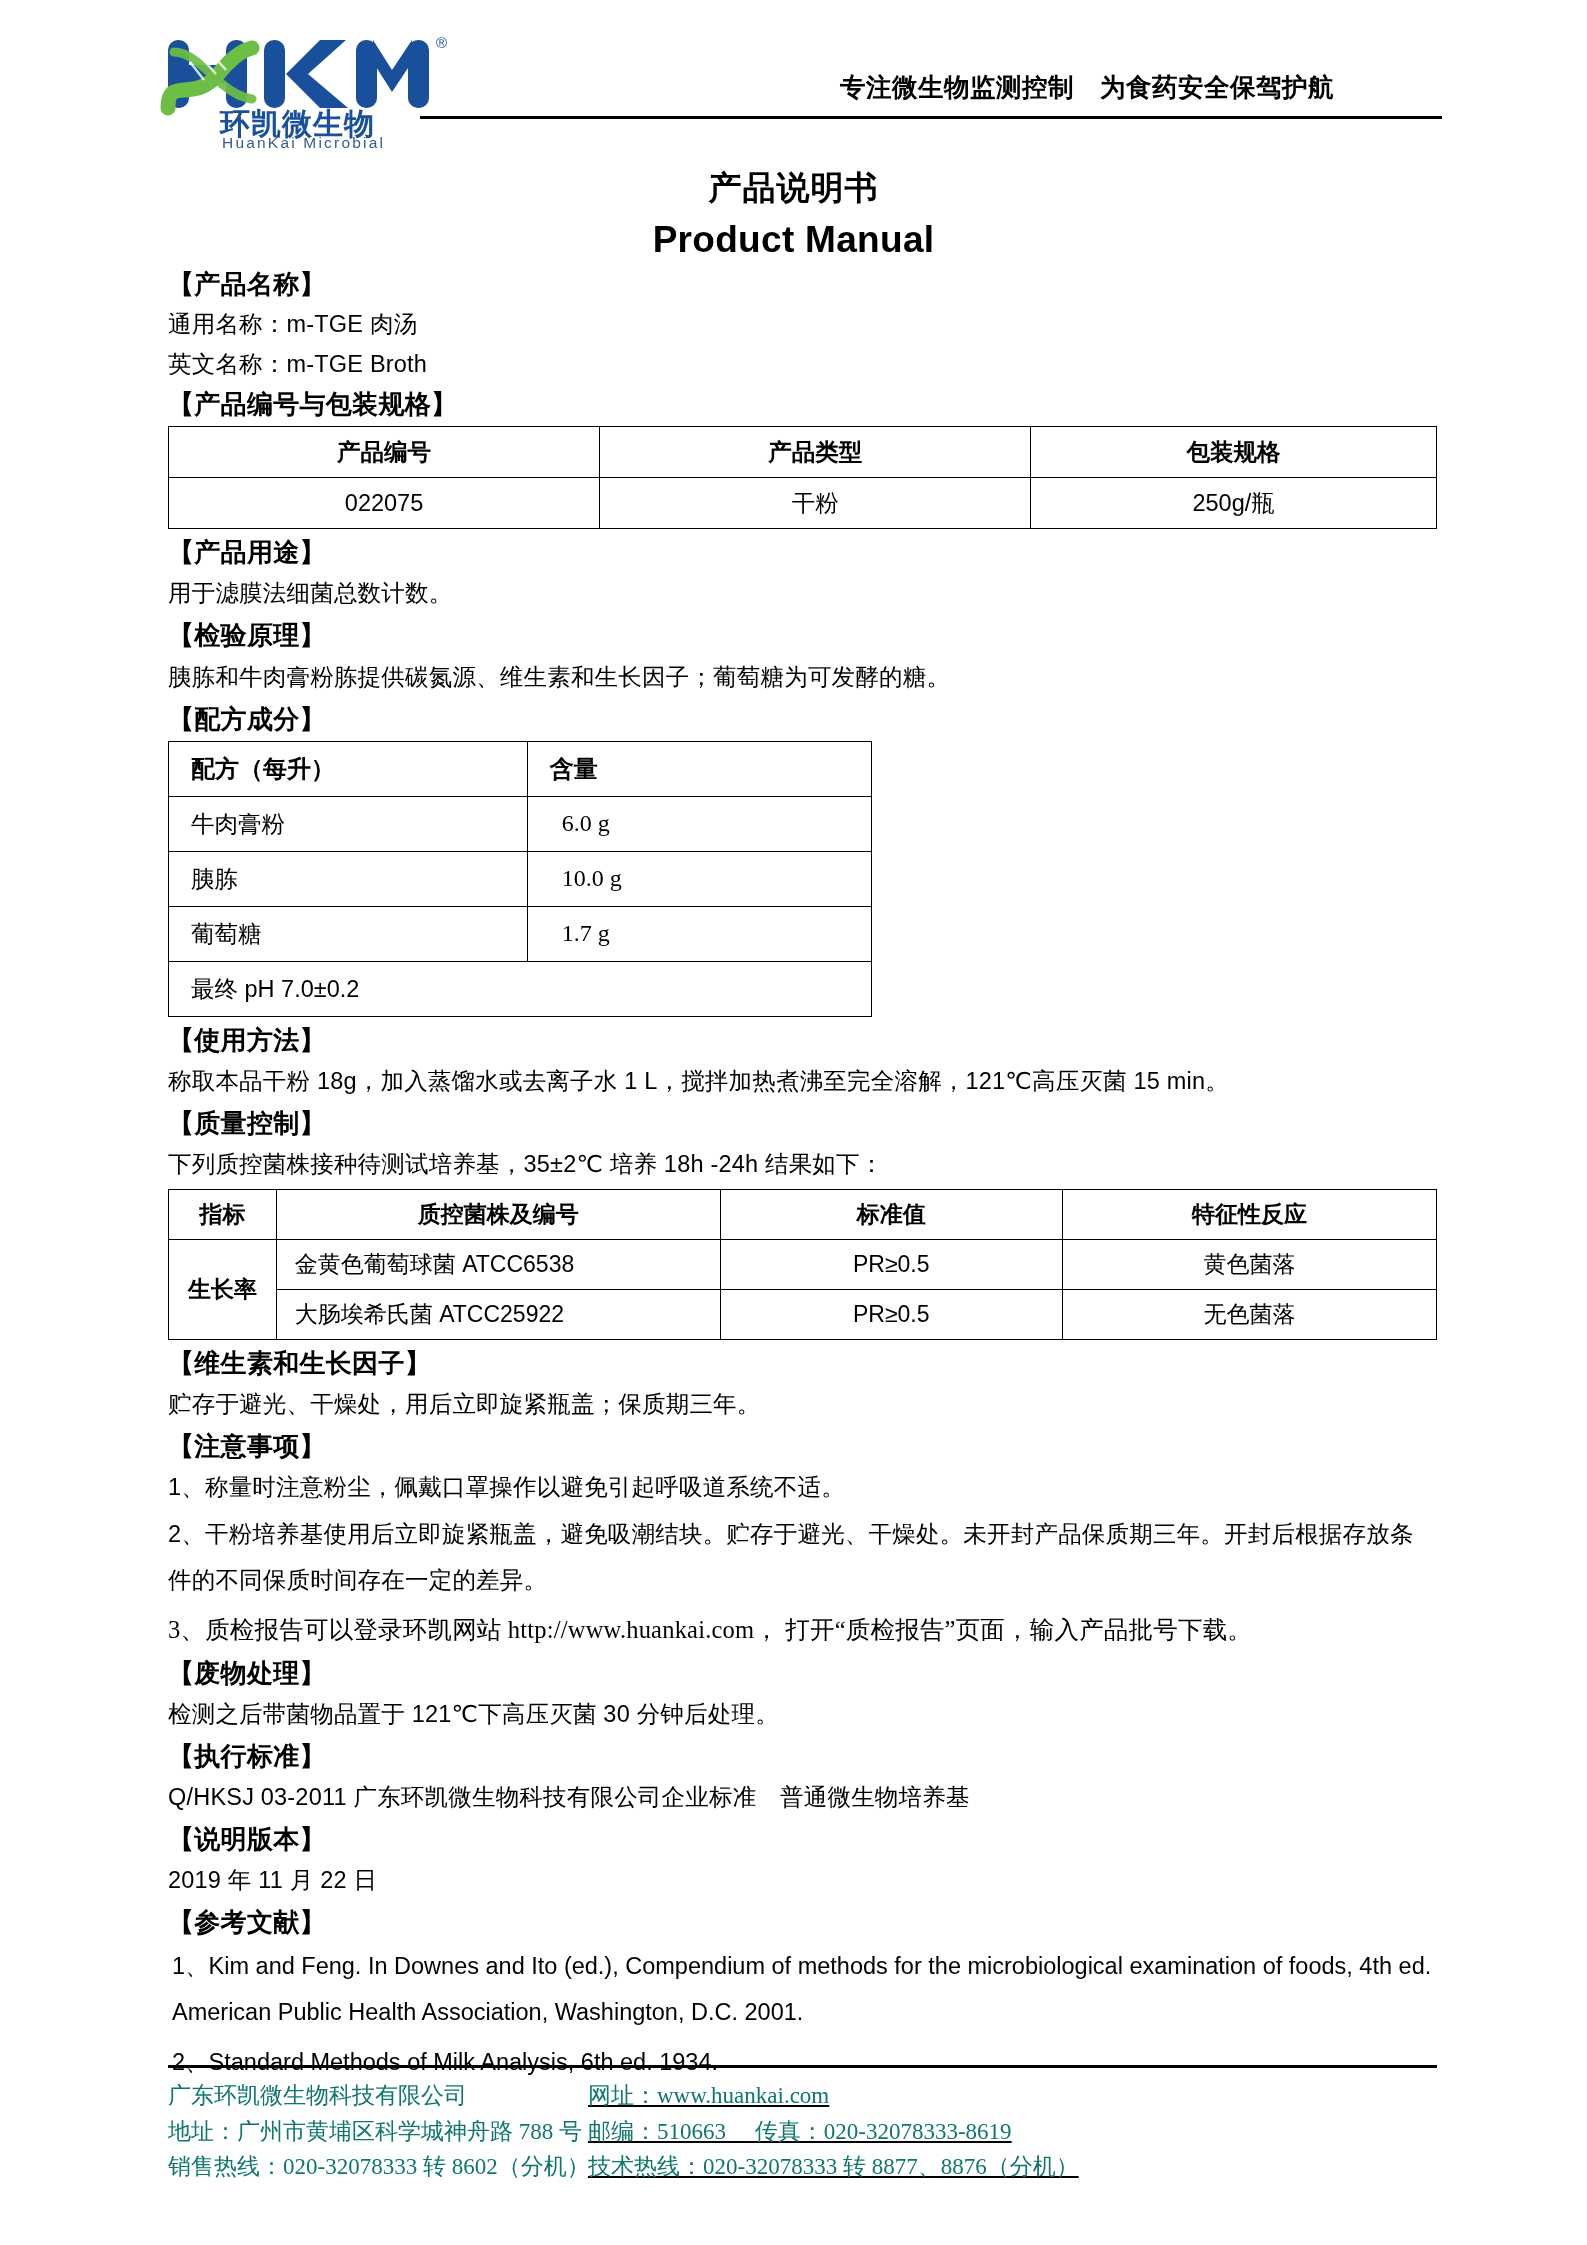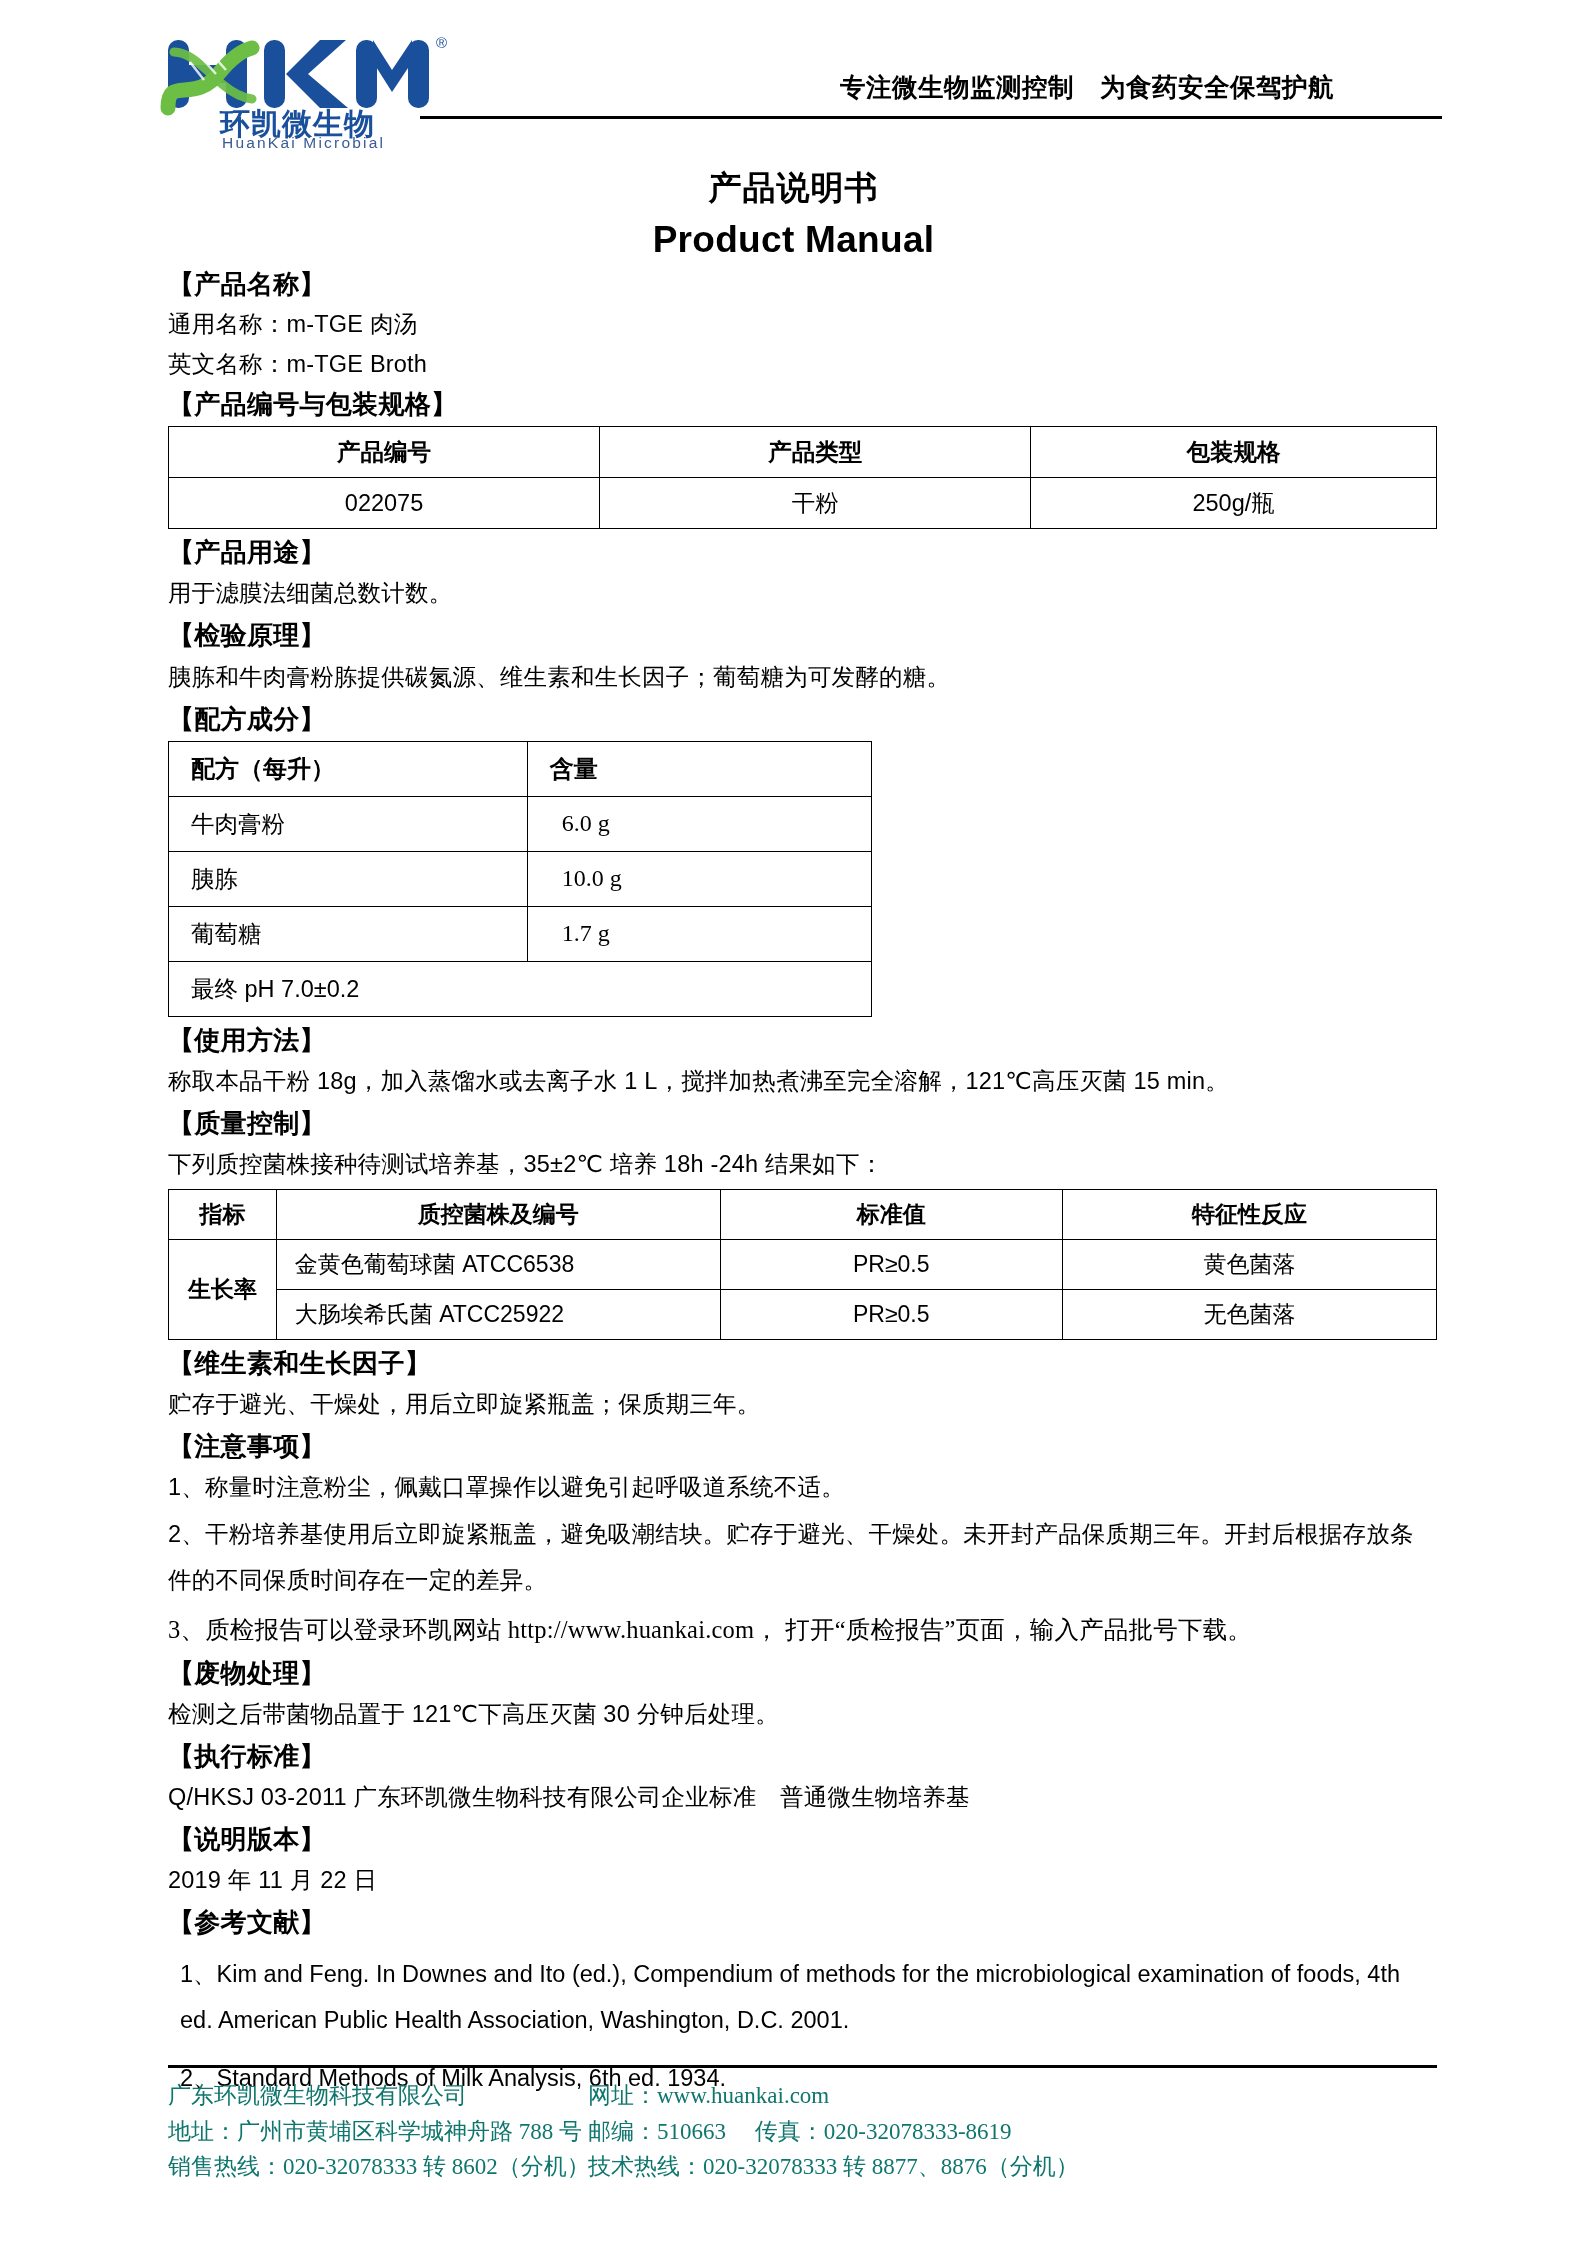--- a/index.html
+++ b/index.html
@@ -177,21 +177,21 @@
     font-family: "DejaVu Sans", "Liberation Sans", sans-serif;
   }
   .tbl-qc col.q1 { width: 8.5%; }
   .tbl-qc col.q2 { width: 35%; }
   .tbl-qc col.q3 { width: 27%; }
   .tbl-qc col.q4 { width: 29.5%; }
 
   .ref-item {
     font-size: 23.5px;
     line-height: 1.95;
-    margin: 12px;
+    margin: 4px;
     font-family: "Liberation Sans", sans-serif;
   }
 
   
   .footer {
     position: absolute;
     left: 0;
     right: 0;
     bottom: 0;
     height: 180px;
@@ -199,21 +199,21 @@
     box-sizing: border-box;
   }
   .footer-rule {
     border-top: 3px solid #000;
     margin: 0 0 10px 0;
   }
   .footer-cols {
     display: flex;
   }
   .footer-col-left { width: 420px; flex: none; }
-  .footer-col-right { flex: 1; }
+  .footer-col-right { flex: 1; text-decoration: underline; }
   .footer-line {
     font-family: "Liberation Serif", "DejaVu Serif", serif;
     font-size: 23px;
     line-height: 1.55;
     color: #0f766e;
     white-space: nowrap;
   }
 </style>
 </head>
 <body>

